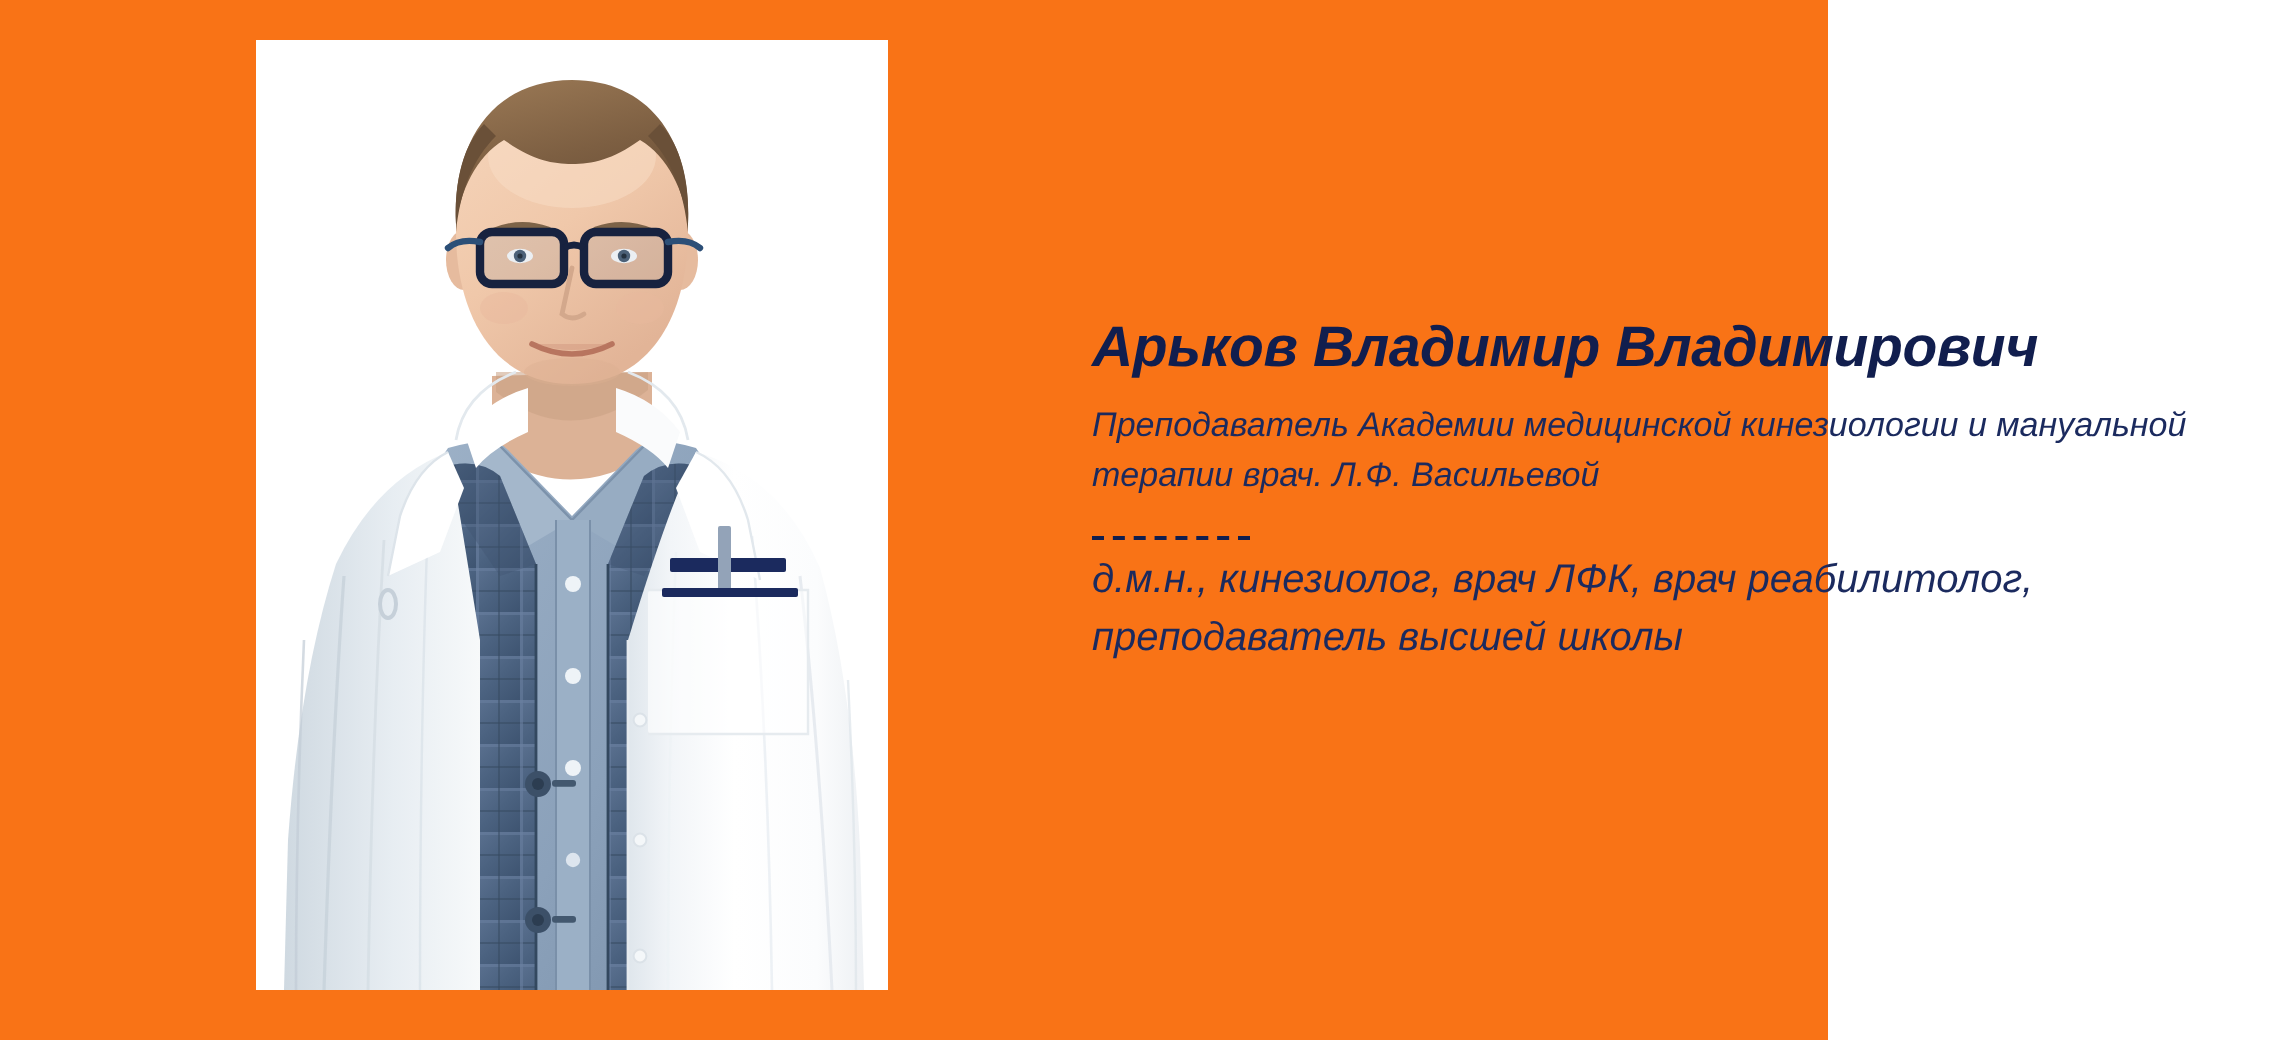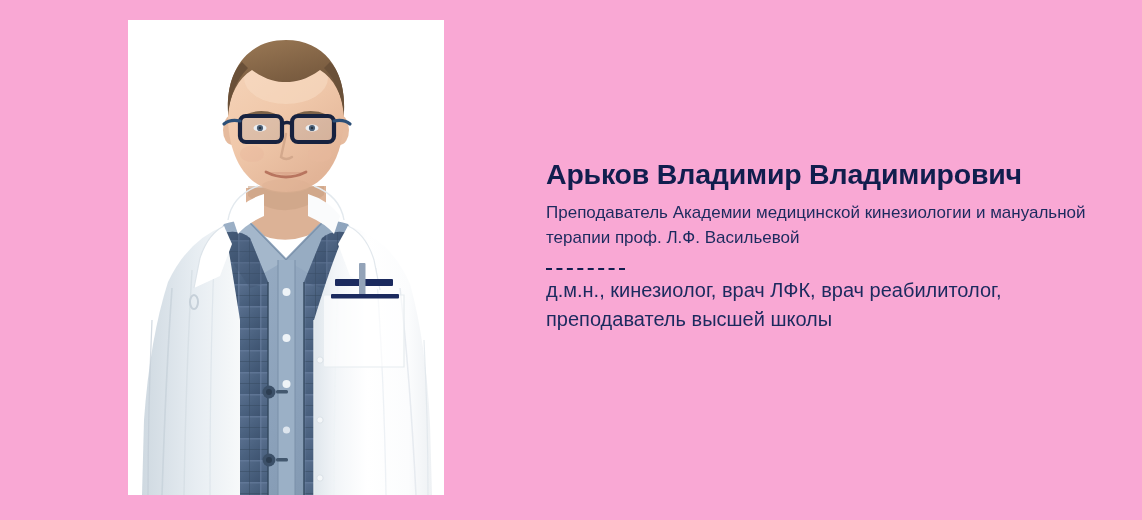--- a/index.html
+++ b/index.html
@@ -10,23 +10,24 @@
   body {
     width: 1142px;
     height: 520px;
     font-family: "Liberation Sans", sans-serif;
     overflow: hidden;
     position: relative;
   }
 
   .profile-card {
     position: relative;
-    width: 1142px;
+    width: 914px;
     height: 520px;
-    background: #f9a8d4;
+    background: #f97316;
+    font-style: italic;
   }
 
   
   .photo-wrap {
     position: absolute;
     left: 128px;
     top: 20px;
     width: 316px;
     height: 475px;
     overflow: hidden;
@@ -265,20 +266,20 @@
 
         <ellipse cx="124" cy="134" rx="12" ry="8" fill="#e8b99e" opacity="0.45"></ellipse>
         <ellipse cx="192" cy="134" rx="12" ry="8" fill="#e8b99e" opacity="0.4"></ellipse>
       </g>
     </svg>
   </div>
 
   <div class="info-block">
     <h1 class="person-name">Арьков Владимир Владимирович</h1>
 
-    <p class="person-role">Преподаватель Академии медицинской кинезиологии и мануальной терапии проф. Л.Ф. Васильевой</p>
+    <p class="person-role">Преподаватель Академии медицинской кинезиологии и мануальной терапии врач. Л.Ф. Васильевой</p>
 
     <hr class="divider-dashed">
 
     <p class="person-creds">д.м.н., кинезиолог, врач ЛФК, врач реабилитолог, преподаватель высшей школы</p>
   </div>
 
 </div>
 
 </body></html>

